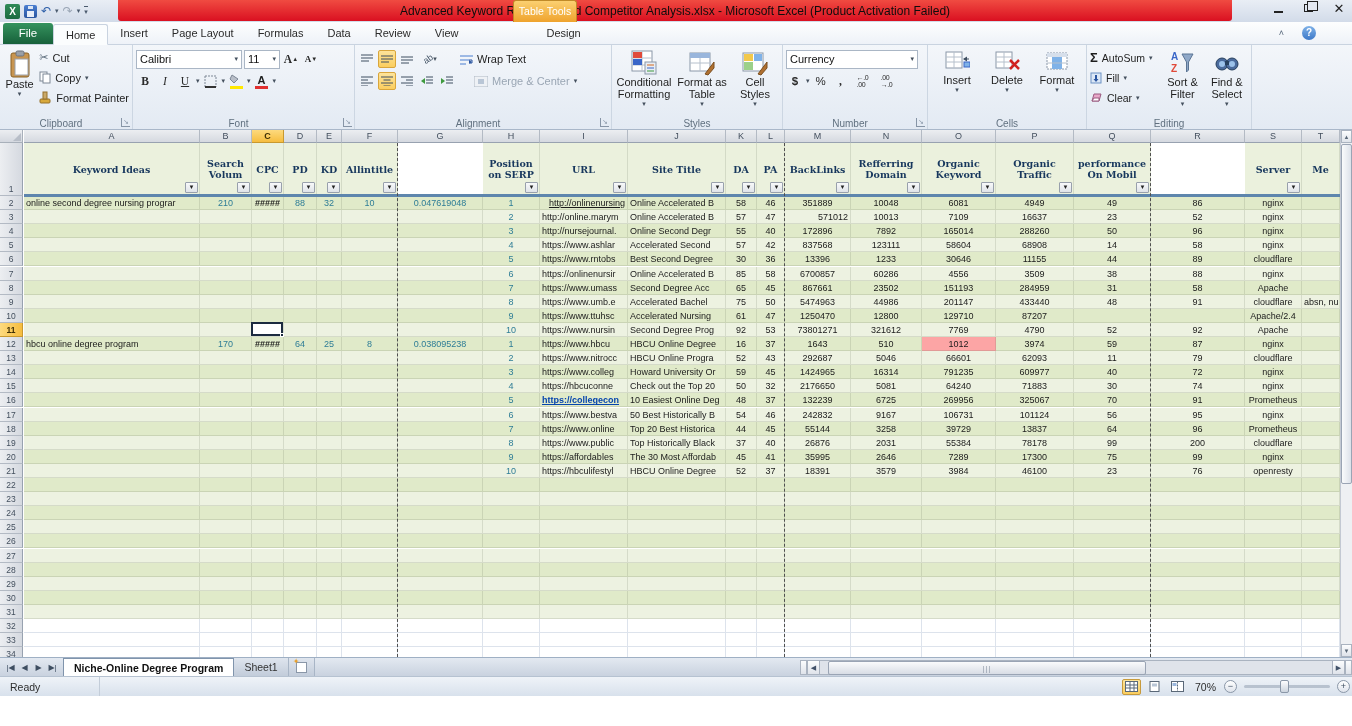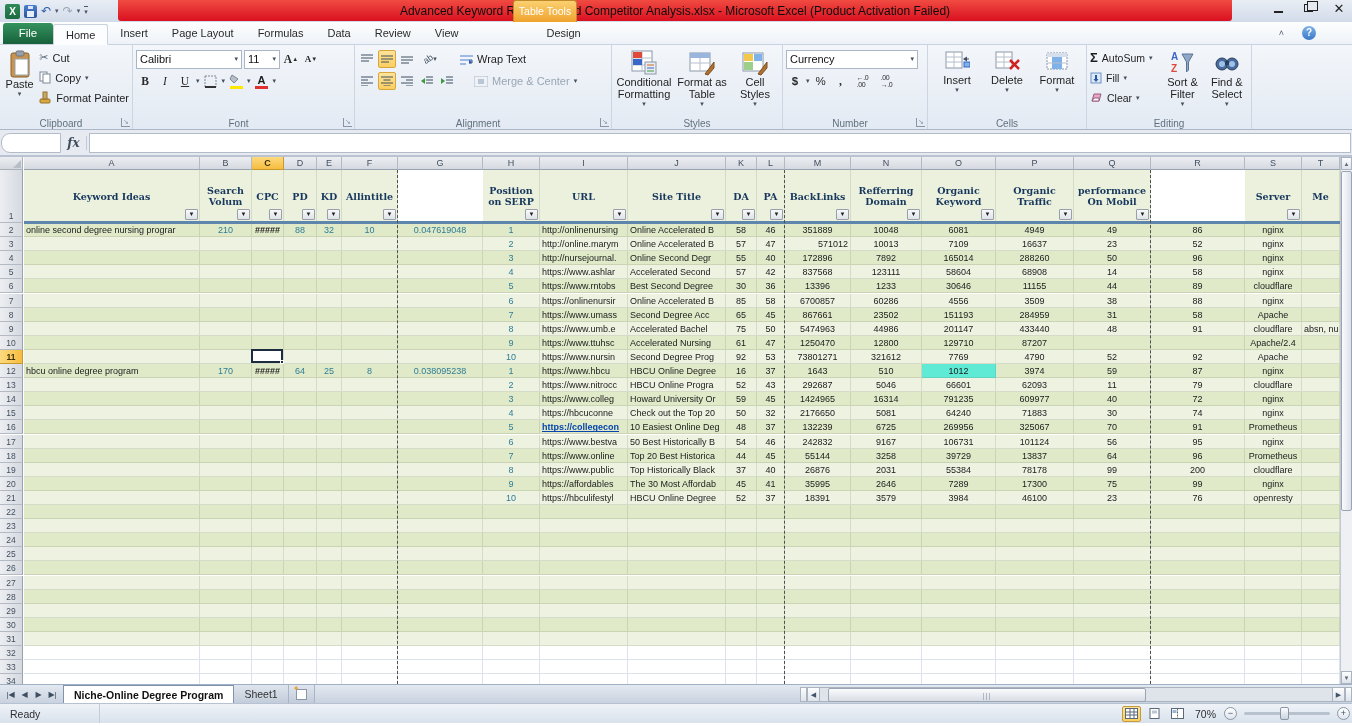--- a/index.html
+++ b/index.html
@@ -506,25 +506,20 @@
             <rect x="11" y="11" width="4" height="4" fill="#27405e"></rect>
           </svg>
         <span>Find &amp; Select</span>
           <span class="dd">▾</span>
       </div>
       <div class="glabel" style="right:0">Editing</div>
     </div>
     <div style="flex:1"></div>
   </div>
 
-  <div class="fbar">
-    <div class="namebox"></div>
-    <div class="fxbtn">fx</div>
-    <div class="finput"></div>
-  </div>
 
   <div class="gridwrap">
     <div id="sheet">
         <div class="corner">
           <div class="corner-tri"></div>
         </div>
         <div class="colhdr" style="left: 24px; width: 176px;">A</div>
         <div class="colhdr" style="left: 200px; width: 52px;">B</div>
         <div class="colhdr sel" style="left: 252px; width: 32px;">C</div>
         <div class="colhdr" style="left: 284px; width: 33px;">D</div>
@@ -565,21 +560,21 @@
         <div class="cell hcell" style="left: 1302px; top: 13px; width: 38px; height: 53px;">Me</div>
         <div class="rowhdr" style="top: 66px; height: 14.1px;">2</div>
         <div class="cell" style="left: 24px; top: 66px; width: 176px; height: 14.1px; background: rgb(224, 234, 201); text-align: left;">online second degree nursing prograr</div>
         <div class="cell" style="left: 200px; top: 66px; width: 52px; height: 14.1px; background: rgb(224, 234, 201); text-align: center; color: rgb(46, 125, 150);">210</div>
         <div class="cell" style="left: 252px; top: 66px; width: 32px; height: 14.1px; background: rgb(224, 234, 201); text-align: center; font-weight: bold;">#####</div>
         <div class="cell" style="left: 284px; top: 66px; width: 33px; height: 14.1px; background: rgb(224, 234, 201); text-align: center; color: rgb(46, 125, 150);">88</div>
         <div class="cell" style="left: 317px; top: 66px; width: 25px; height: 14.1px; background: rgb(224, 234, 201); text-align: center; color: rgb(46, 125, 150);">32</div>
         <div class="cell" style="left: 342px; top: 66px; width: 56px; height: 14.1px; background: rgb(224, 234, 201); text-align: center; color: rgb(46, 125, 150);">10</div>
         <div class="cell" style="left: 398px; top: 66px; width: 85px; height: 14.1px; background: rgb(224, 234, 201); text-align: center; color: rgb(46, 125, 150);">0.047619048</div>
         <div class="cell" style="left: 483px; top: 66px; width: 57px; height: 14.1px; background: rgb(224, 234, 201); text-align: center; color: rgb(46, 125, 150);">1</div>
-        <div class="cell" style="left: 540px; top: 66px; width: 88px; height: 14.1px; background: rgb(224, 234, 201); text-align: left;">http://onlinenursing</div>
+        <div class="cell" style="left: 540px; top: 66px; width: 88px; height: 14.1px; background: rgb(224, 234, 201); text-align: right; text-decoration: underline;">http://onlinenursing</div>
         <div class="cell" style="left: 628px; top: 66px; width: 98px; height: 14.1px; background: rgb(224, 234, 201); text-align: left;">Online Accelerated B</div>
         <div class="cell" style="left: 726px; top: 66px; width: 31px; height: 14.1px; background: rgb(224, 234, 201); text-align: center;">58</div>
         <div class="cell" style="left: 757px; top: 66px; width: 28px; height: 14.1px; background: rgb(224, 234, 201); text-align: center;">46</div>
         <div class="cell" style="left: 785px; top: 66px; width: 66px; height: 14.1px; background: rgb(224, 234, 201); text-align: center;">351889</div>
         <div class="cell" style="left: 851px; top: 66px; width: 71px; height: 14.1px; background: rgb(224, 234, 201); text-align: center;">10048</div>
         <div class="cell" style="left: 922px; top: 66px; width: 74px; height: 14.1px; background: rgb(224, 234, 201); text-align: center;">6081</div>
         <div class="cell" style="left: 996px; top: 66px; width: 78px; height: 14.1px; background: rgb(224, 234, 201); text-align: center;">4949</div>
         <div class="cell" style="left: 1074px; top: 66px; width: 77px; height: 14.1px; background: rgb(224, 234, 201); text-align: center;">49</div>
         <div class="cell" style="left: 1151px; top: 66px; width: 94px; height: 14.1px; background: rgb(224, 234, 201); text-align: center;">86</div>
         <div class="cell" style="left: 1245px; top: 66px; width: 57px; height: 14.1px; background: rgb(224, 234, 201); text-align: center;">nginx</div>
@@ -781,21 +776,21 @@
         <div class="cell" style="left: 317px; top: 207px; width: 25px; height: 14.1px; background: rgb(224, 234, 201); text-align: center; color: rgb(46, 125, 150);">25</div>
         <div class="cell" style="left: 342px; top: 207px; width: 56px; height: 14.1px; background: rgb(224, 234, 201); text-align: center; color: rgb(46, 125, 150);">8</div>
         <div class="cell" style="left: 398px; top: 207px; width: 85px; height: 14.1px; background: rgb(224, 234, 201); text-align: center; color: rgb(46, 125, 150);">0.038095238</div>
         <div class="cell" style="left: 483px; top: 207px; width: 57px; height: 14.1px; background: rgb(224, 234, 201); text-align: center; color: rgb(46, 125, 150);">1</div>
         <div class="cell" style="left: 540px; top: 207px; width: 88px; height: 14.1px; background: rgb(224, 234, 201); text-align: left;">https://www.hbcu</div>
         <div class="cell" style="left: 628px; top: 207px; width: 98px; height: 14.1px; background: rgb(224, 234, 201); text-align: left;">HBCU Online Degree</div>
         <div class="cell" style="left: 726px; top: 207px; width: 31px; height: 14.1px; background: rgb(224, 234, 201); text-align: center;">16</div>
         <div class="cell" style="left: 757px; top: 207px; width: 28px; height: 14.1px; background: rgb(224, 234, 201); text-align: center;">37</div>
         <div class="cell" style="left: 785px; top: 207px; width: 66px; height: 14.1px; background: rgb(224, 234, 201); text-align: center;">1643</div>
         <div class="cell" style="left: 851px; top: 207px; width: 71px; height: 14.1px; background: rgb(224, 234, 201); text-align: center;">510</div>
-        <div class="cell" style="left: 922px; top: 207px; width: 74px; height: 14.1px; background: #5eead4; text-align: center;">1012</div>
+        <div class="cell" style="left: 922px; top: 207px; width: 74px; height: 14.1px; background: #fca5a5; text-align: center;">1012</div>
         <div class="cell" style="left: 996px; top: 207px; width: 78px; height: 14.1px; background: rgb(224, 234, 201); text-align: center;">3974</div>
         <div class="cell" style="left: 1074px; top: 207px; width: 77px; height: 14.1px; background: rgb(224, 234, 201); text-align: center;">59</div>
         <div class="cell" style="left: 1151px; top: 207px; width: 94px; height: 14.1px; background: rgb(224, 234, 201); text-align: center;">87</div>
         <div class="cell" style="left: 1245px; top: 207px; width: 57px; height: 14.1px; background: rgb(224, 234, 201); text-align: center;">nginx</div>
         <div class="cell" style="left: 1302px; top: 207px; width: 38px; height: 14.1px; background: rgb(224, 234, 201); text-align: left;"></div>
         <div class="rowhdr" style="top: 221.1px; height: 14.1px;">13</div>
         <div class="cell" style="left: 24px; top: 221.1px; width: 176px; height: 14.1px; background: rgb(237, 242, 225); text-align: left;"></div>
         <div class="cell" style="left: 200px; top: 221.1px; width: 52px; height: 14.1px; background: rgb(237, 242, 225); text-align: center; color: rgb(46, 125, 150);"></div>
         <div class="cell" style="left: 252px; top: 221.1px; width: 32px; height: 14.1px; background: rgb(237, 242, 225); text-align: center;"></div>
         <div class="cell" style="left: 284px; top: 221.1px; width: 33px; height: 14.1px; background: rgb(237, 242, 225); text-align: center; color: rgb(46, 125, 150);"></div>

